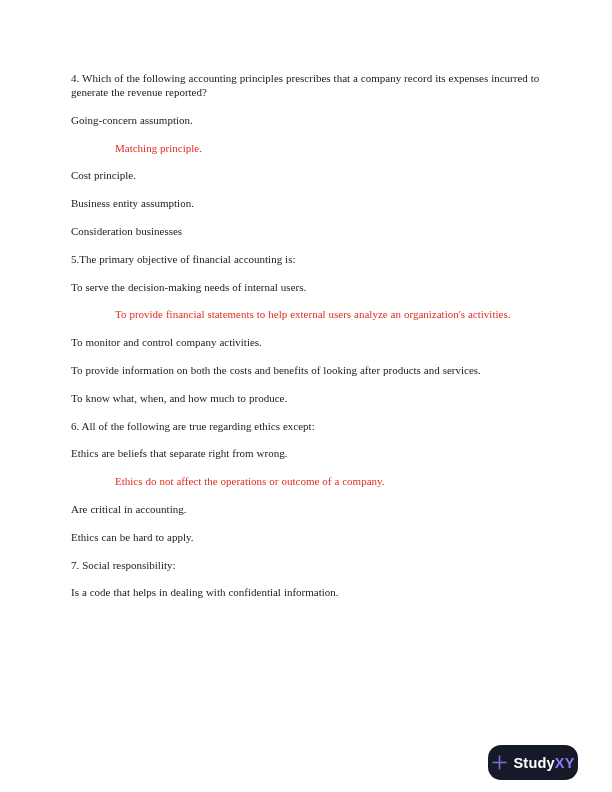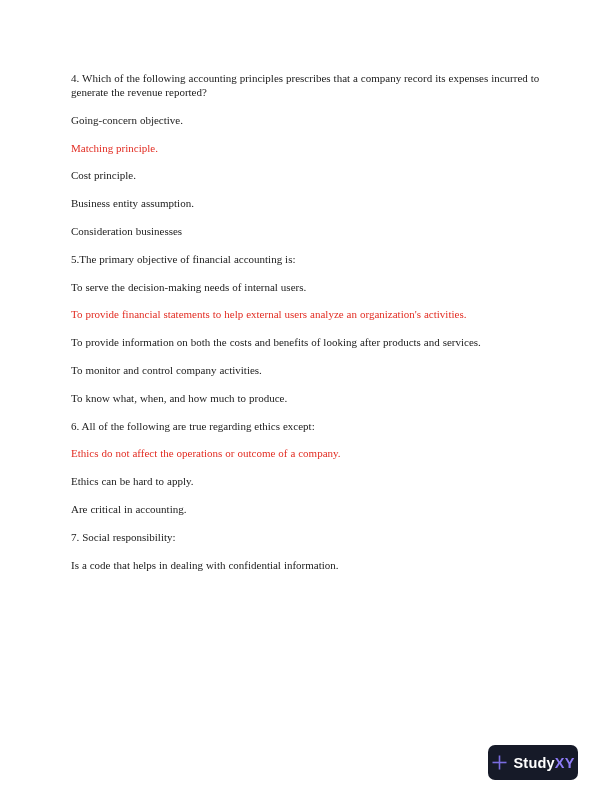--- a/index.html
+++ b/index.html
@@ -21,27 +21,28 @@
     color: var(--text-color, #1b1b1b);
   }
   .doc p {
     font-size: 11px;
     line-height: 14px;
     margin: 0 0 13.8px 0;
     word-spacing: 0.2px;
   }
   .doc p.highlight {
     color: var(--highlight-color, #e22d23);
+    margin-left: 44px;
   }
   .brand {
     position: absolute;
     left: 488px; top: 745px;
     width: 90px; height: 35px;
     background: var(--brand-bg, #161a28);
-    border-radius: 7px;
+    border-radius: 13px;
     display: flex;
     align-items: center;
     justify-content: center;
     gap: 5px;
     font-family: "Liberation Sans", sans-serif;
   }
   .brand .plus {
     display: flex;
     align-items: center;
   }
@@ -57,35 +58,36 @@
   }
 </style>
 </head>
 <body>
 
 <div class="page">
 
   <div class="doc">
 
   <p>4. Which of the following accounting principles prescribes that a company record its expenses incurred to generate the revenue reported?</p>
-      <p>Going-concern objective.</p>
+      <p>Going-concern assumption.</p>
       <p class="highlight">Matching principle.</p>
       <p>Cost principle.</p>
       <p>Business entity assumption.</p>
       <p>Consideration businesses</p>
       <p>5.The primary objective of financial accounting is:</p>
       <p>To serve the decision-making needs of internal users.</p>
       <p class="highlight">To provide financial statements to help external users analyze an organization's activities.</p>
+      <p>To monitor and control company activities.</p>
       <p>To provide information on both the costs and benefits of looking after products and services.</p>
-      <p>To monitor and control company activities.</p>
       <p>To know what, when, and how much to produce.</p>
       <p>6. All of the following are true regarding ethics except:</p>
+      <p>Ethics are beliefs that separate right from wrong.</p>
       <p class="highlight">Ethics do not affect the operations or outcome of a company.</p>
+      <p>Are critical in accounting.</p>
       <p>Ethics can be hard to apply.</p>
-      <p>Are critical in accounting.</p>
       <p>7. Social responsibility:</p>
       <p>Is a code that helps in dealing with confidential information.</p>
     </div>
 
   <div class="brand">
     <span class="plus">
       <svg width="17" height="17" viewBox="0 0 17 17" aria-hidden="true">
         <line x1="8.5" y1="1.5" x2="8.5" y2="15.5" stroke="var(--brand-icon-color, #7a6ce0)" stroke-width="1.6"></line>
         <line x1="1.5" y1="8.5" x2="15.5" y2="8.5" stroke="var(--brand-icon-color, #7a6ce0)" stroke-width="1.6"></line>
       </svg>

